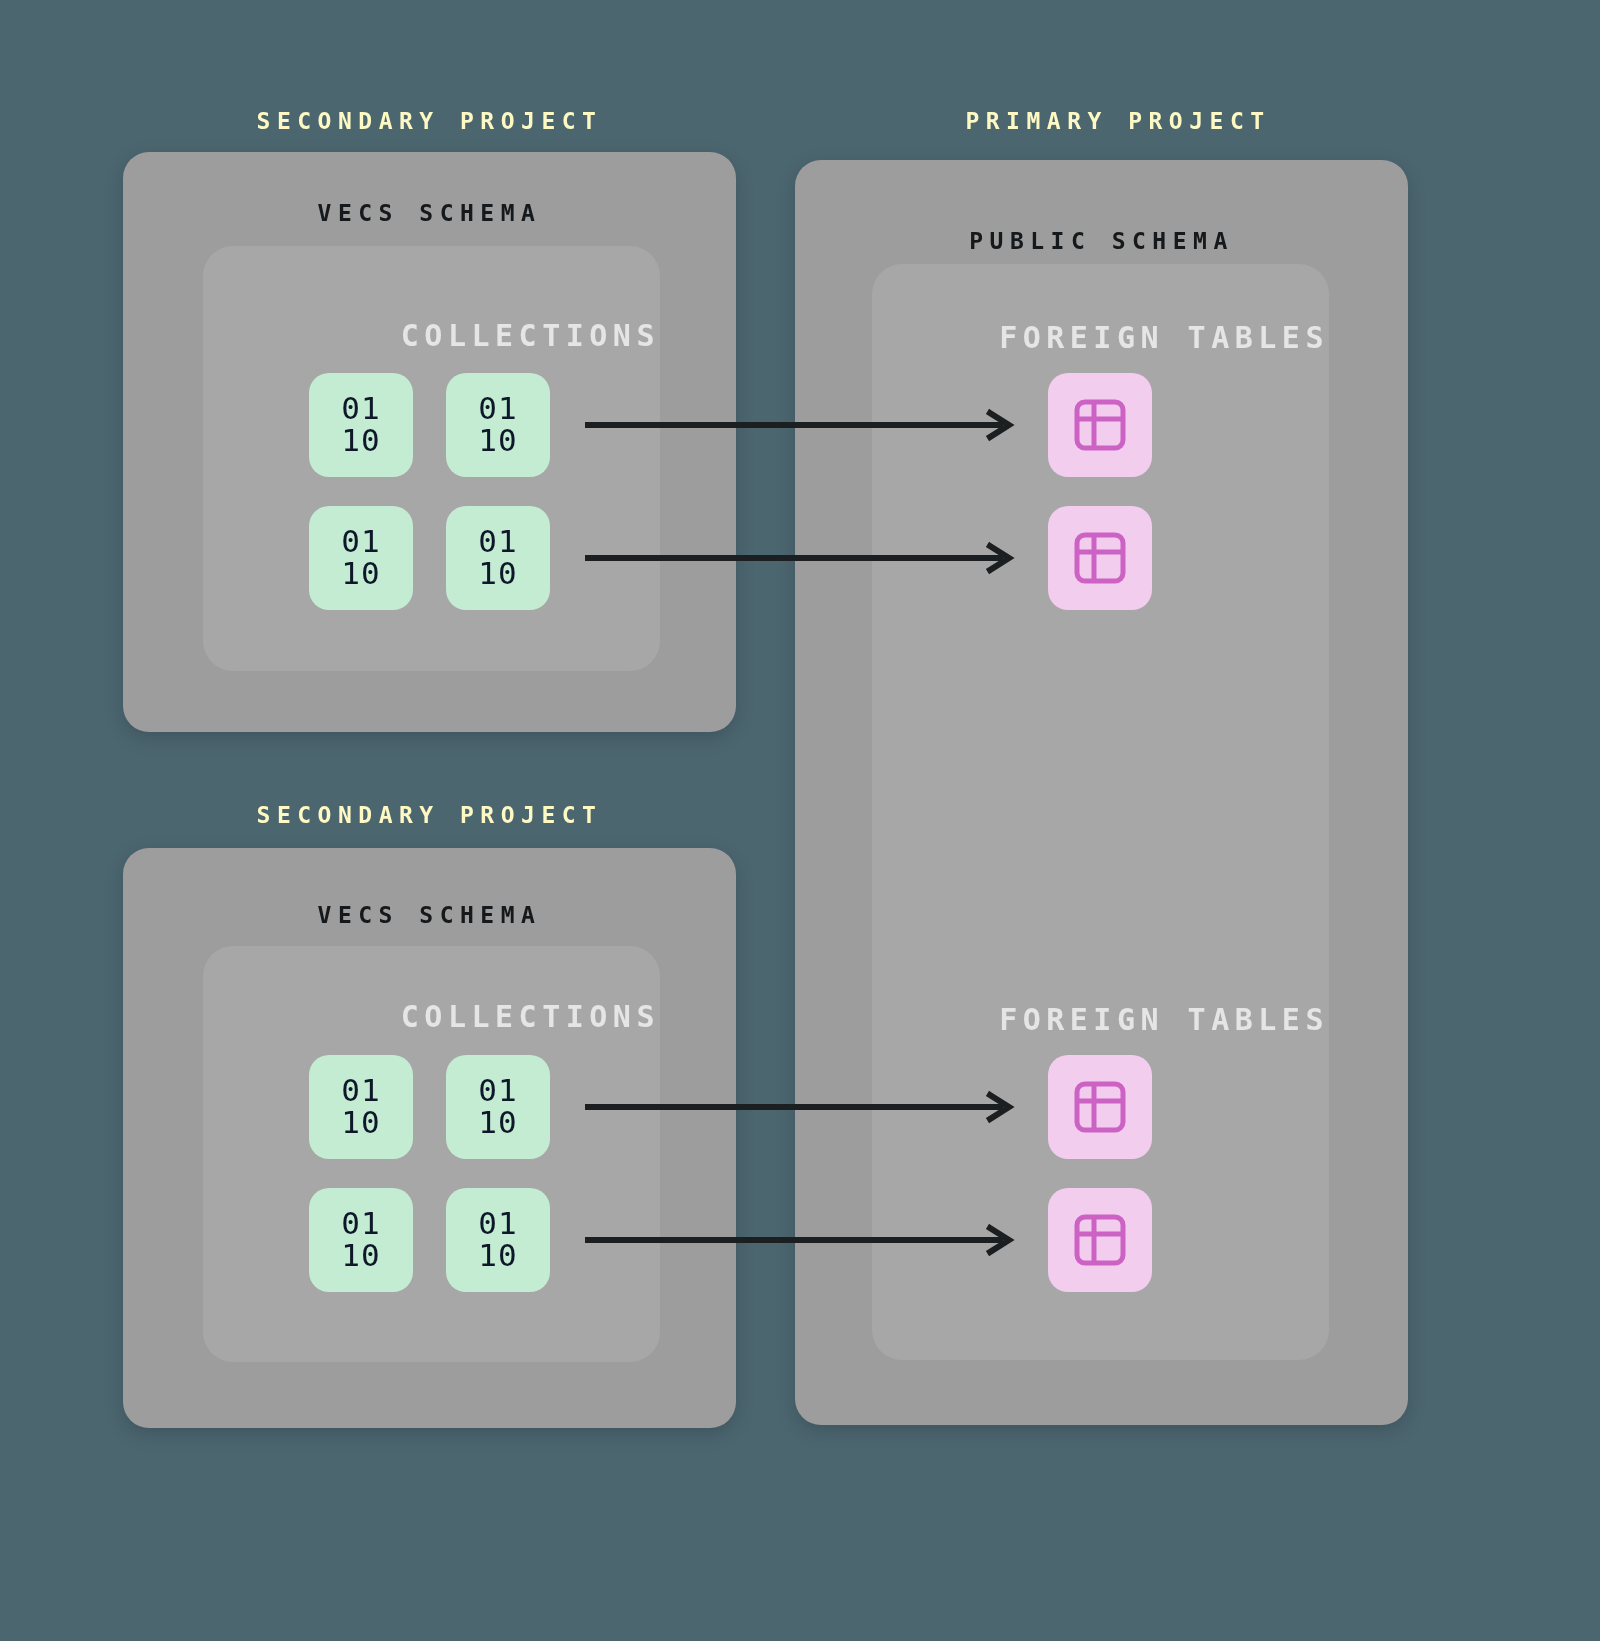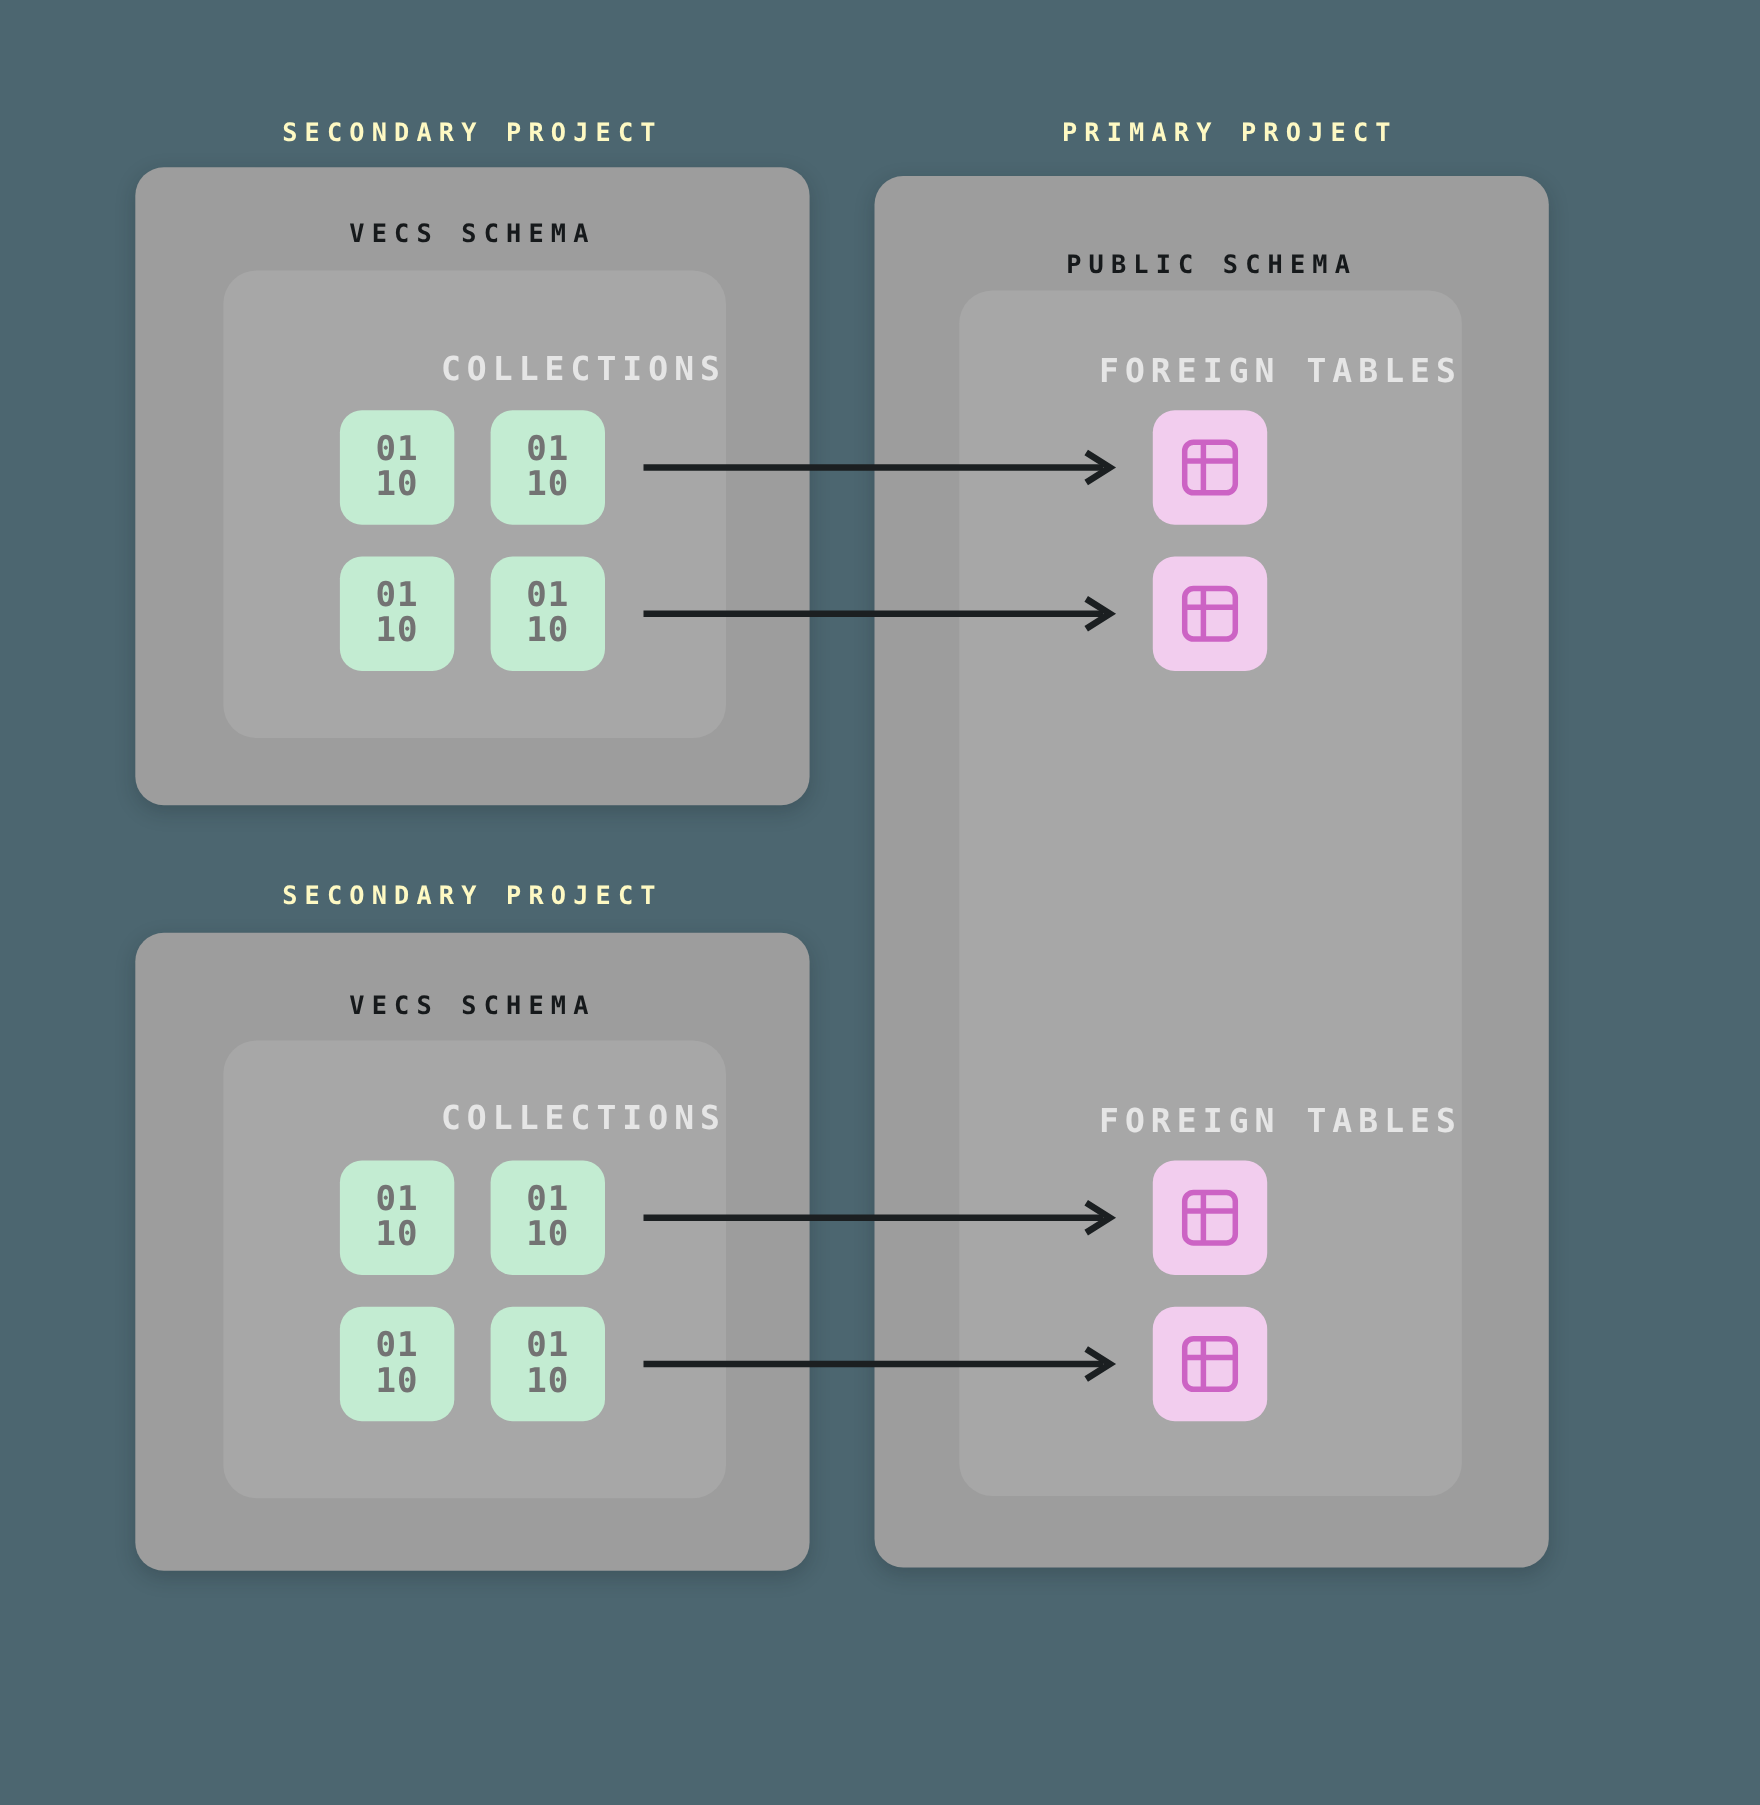--- a/index.html
+++ b/index.html
@@ -73,23 +73,23 @@
     height: 104px;
     border-radius: 20px;
     background: #c3ecd2;
     display: flex;
     align-items: center;
     justify-content: center;
   }
   .tile-text {
     font-family: "DejaVu Sans Mono", "Liberation Mono", monospace;
     font-size: 31px;
-    font-weight: 700;
+    font-weight: 400;
     line-height: 1.03;
-    color: #737373;
+    color: #0f172a;
     text-align: center;
     letter-spacing: 1px;
     white-space: pre;
   }
 
   
   .ftile {
     position: absolute;
     width: 104px;
     height: 104px;

